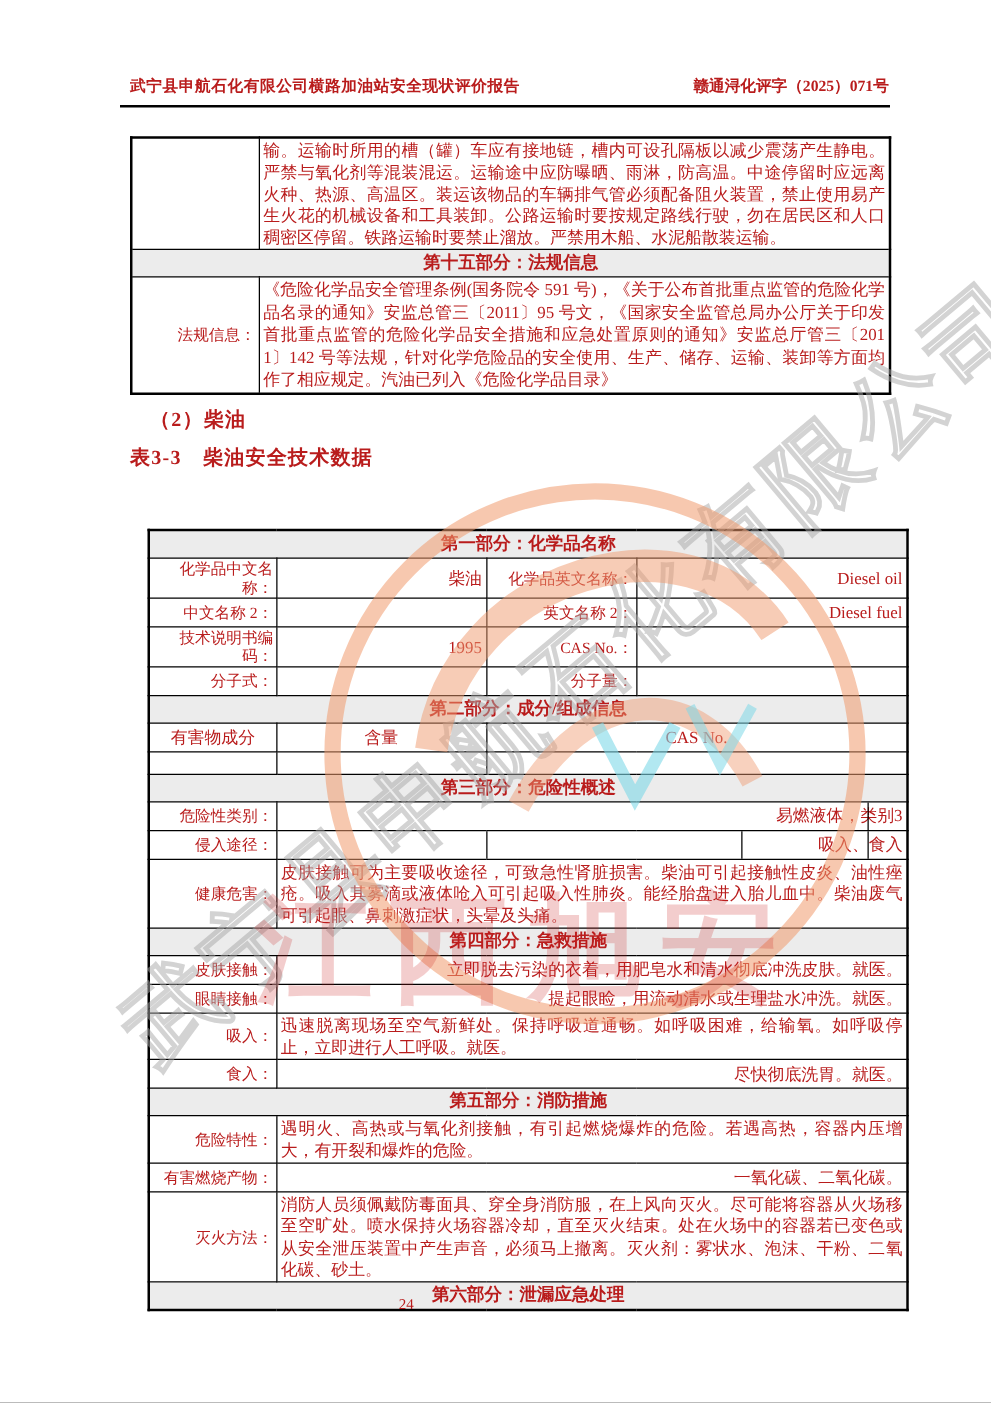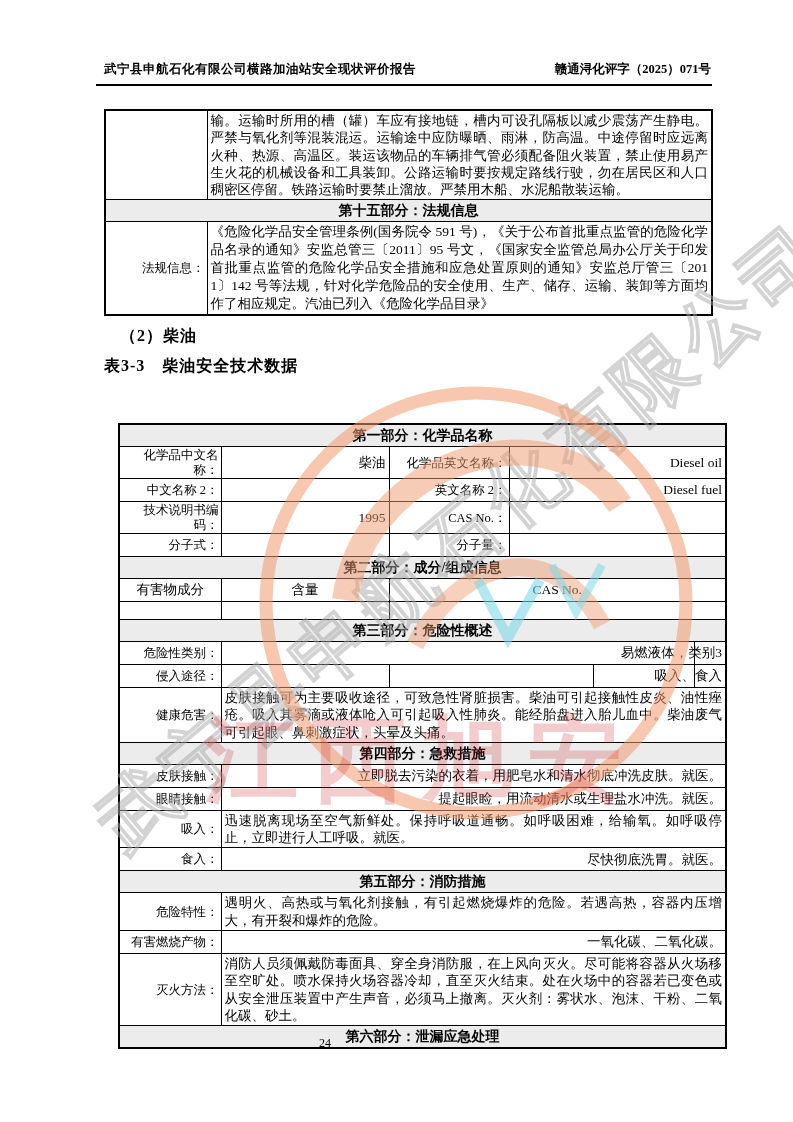--- a/index.html
+++ b/index.html
@@ -1,17 +1,17 @@
 <!DOCTYPE html>
 <html><head>
 <meta charset="utf-8">
 <style>
   html,body{margin:0;padding:0;background:#888;}
   .page{position:relative;width:793px;height:1122px;background:#fff;margin:0 auto;
-        font-family:"Liberation Serif","DejaVu Serif",serif;color:#000000;overflow:hidden;}
+        font-family:"Liberation Serif","DejaVu Serif",serif;color:#b91c1c;overflow:hidden;}
   
   .hdr-left{position:absolute;left:104px;top:61px;font-size:12.5px;font-weight:bold;letter-spacing:.5px;}
   .hdr-right{position:absolute;right:82px;top:61px;font-size:12.5px;font-weight:bold;}
   .hdr-rule{position:absolute;left:96px;top:84px;width:616px;border-top:2px solid #000;height:0;}
   
   table{border-collapse:collapse;table-layout:fixed;border:2px solid #000;}
   td{border:1px solid #000;font-size:13.5px;padding:1px 3px;vertical-align:middle;overflow:hidden;
      line-height:17.3px;word-break:break-all;}
   td.sec{background:#ececec;font-weight:bold;text-align:center;font-size:14px;height:19px;line-height:19px;padding:1px 0;}
   td.lab{text-align:right;font-size:12.5px;padding:1px 2px 0 1px;line-height:15px;}

